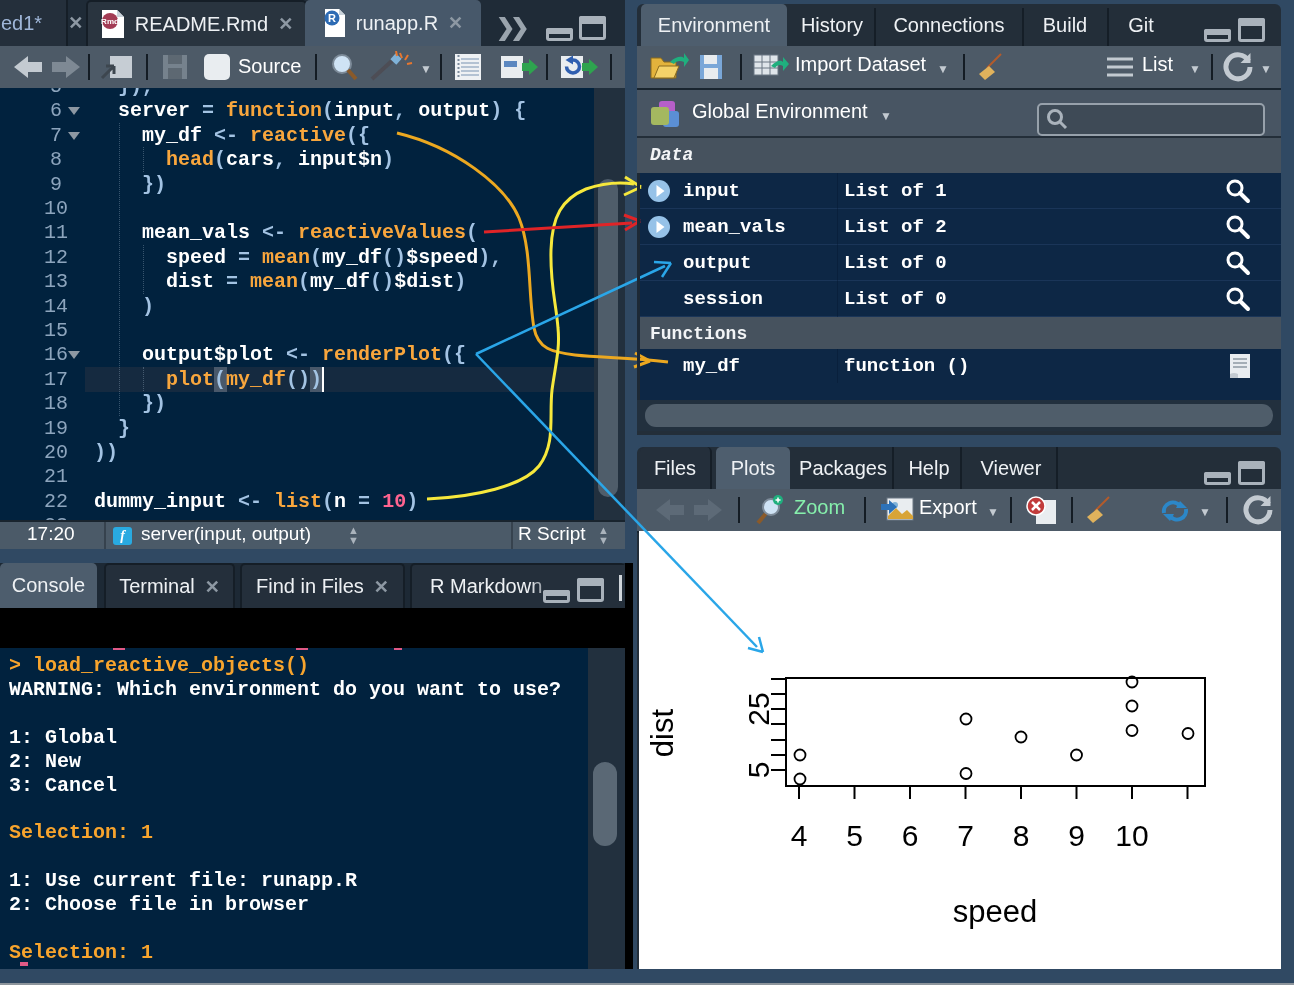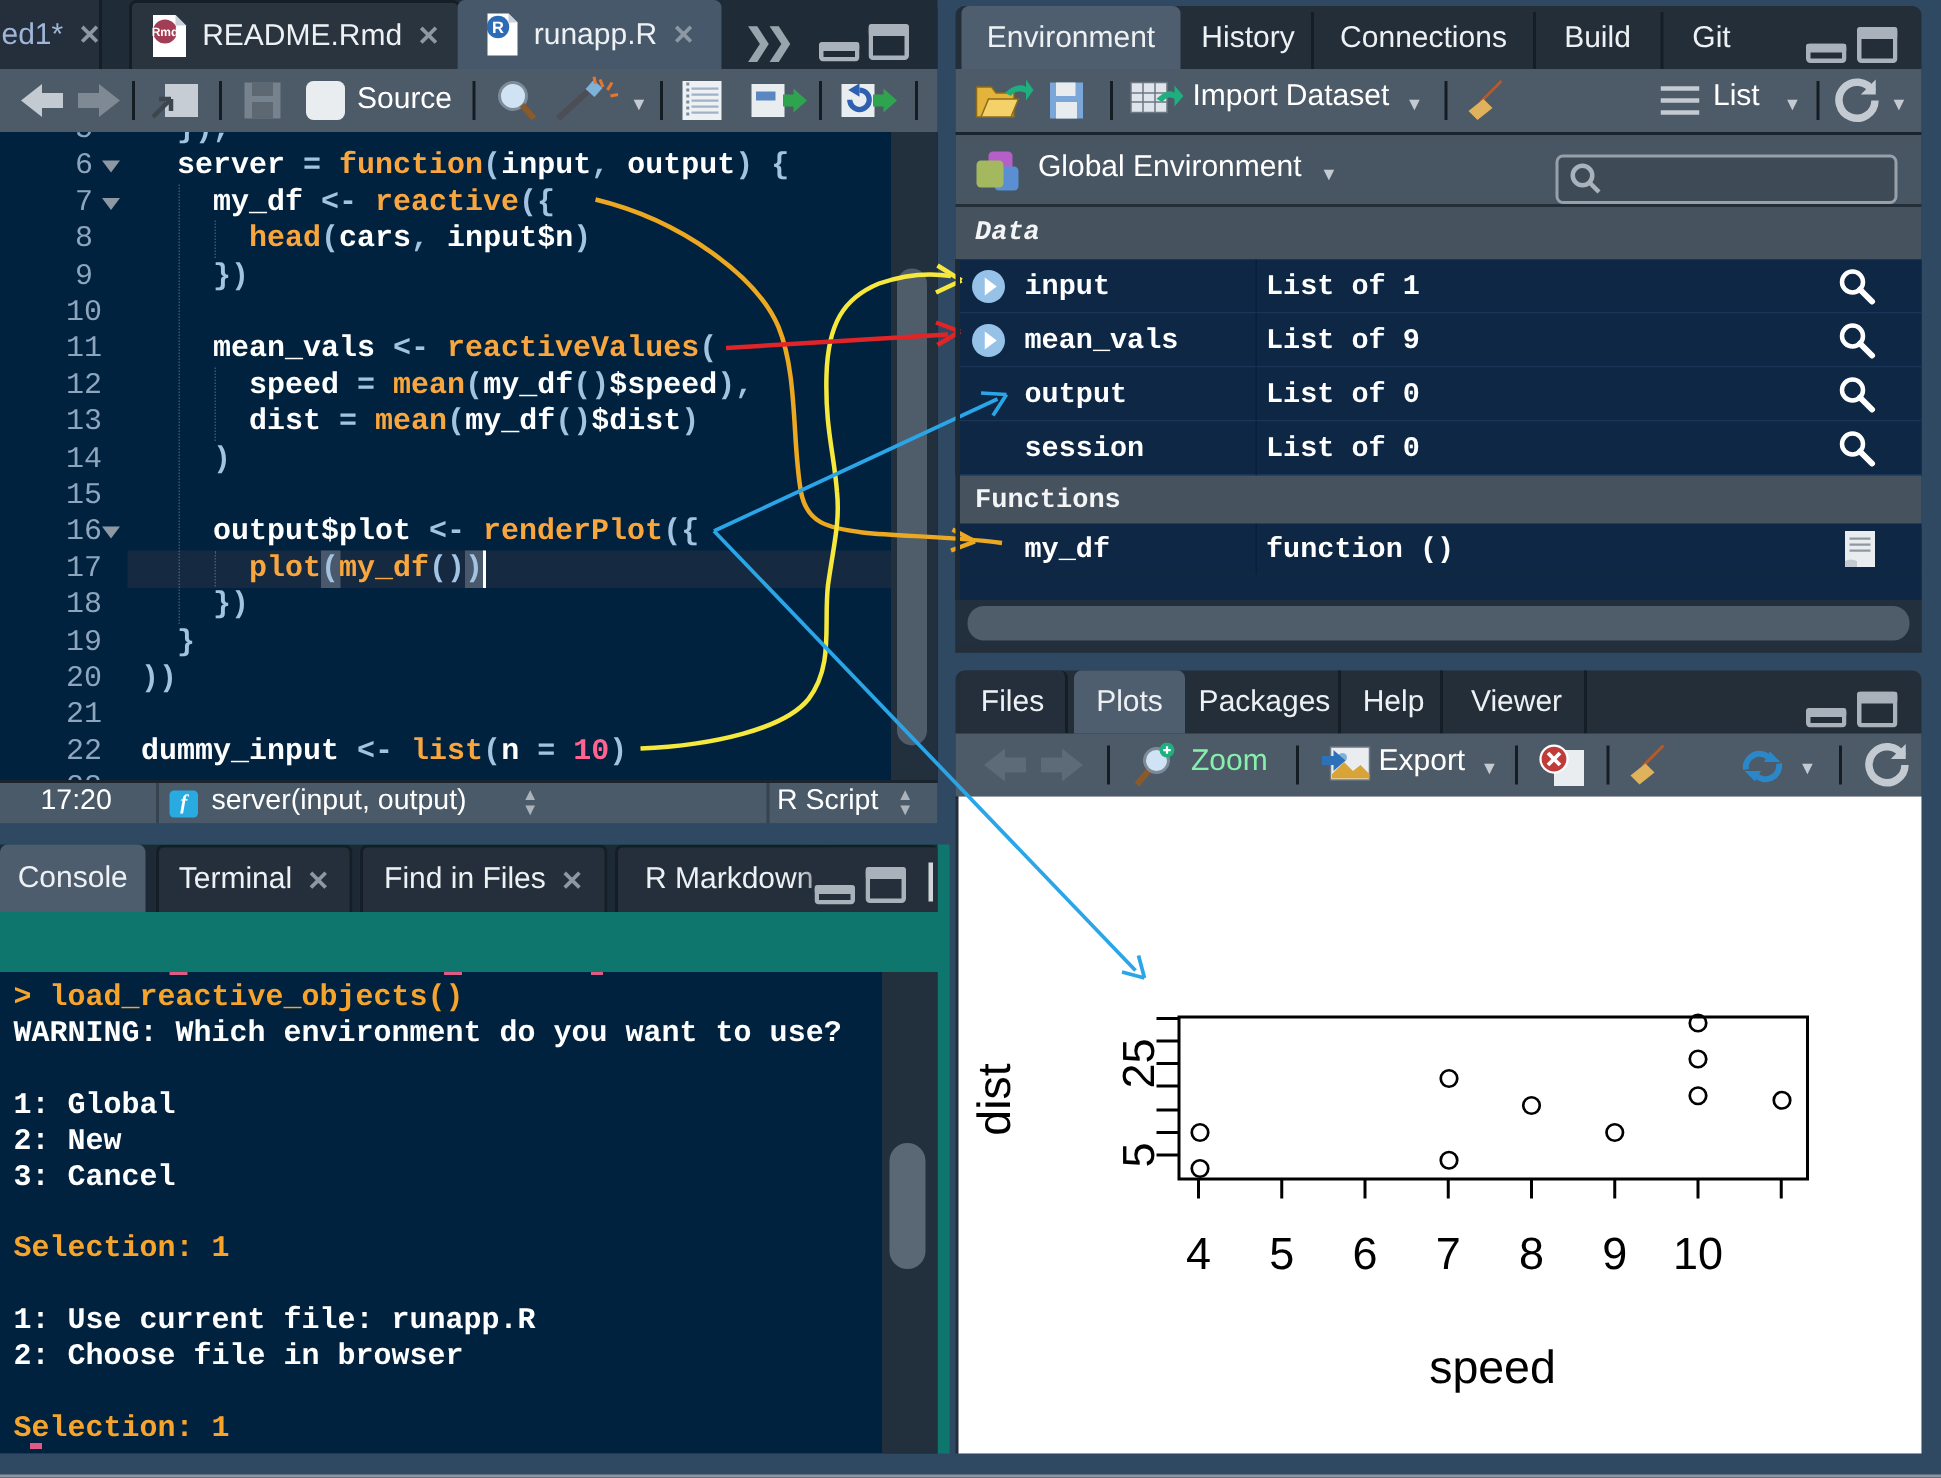--- a/index.html
+++ b/index.html
@@ -26,21 +26,21 @@
           font-family:"Liberation Mono",monospace;font-size:19px;font-weight:700;}
   .envhdr{position:absolute;left:0;width:100%;background:#46525e;color:#f2f4f6;
           font-family:"Liberation Mono",monospace;font-size:18px;font-weight:700;}
 </style>
 </head>
 <body>
 
 <div class="pane" id="editorPane" style="left:0;top:0;width:625px;height:549px;background:#1f2b37;border-radius:0 6px 0 0;">
 
   <div class="abs" style="left:0;top:0;width:625px;height:46px;background:#1f2b37;">
-    <div class="tab" style="left:0;width:68px;background:#242f3b;border-right:2px solid #151e27;justify-content:flex-start;">
+    <div class="tab" style="left:0;width:68px;background:#242f3b;border-right:2px solid #151e27;justify-content:flex-start;gap:16px;">
        <span style="color:#9fb6d8;margin-left:1px;">ed1*</span>
         <span class="x">✕</span>
       </div>
     <div class="tab" style="left:86px;width:221px;background:#29343f;border:2px solid #151e27;border-bottom:none;border-radius:5px 5px 0 0;">
        <svg width="26" height="30" viewBox="0 0 26 30" style="margin-right:9px;">
          <path d="M2 1 h15 l7 7 v21 h-22 z" fill="#ffffff"></path>
          <path d="M17 1 l7 7 h-7 z" fill="#c9d2da"></path>
          <circle cx="10" cy="12" r="8" fill="#a33c55"></circle>
          <text x="10" y="15" font-size="8" font-weight="bold" fill="#fff" text-anchor="middle" font-family="Liberation Sans">Rmd</text>
        </svg>README.Rmd<span class="x">✕</span></div>
@@ -168,21 +168,21 @@
     <div class="abs" style="left:104px;top:0;width:2px;height:27px;background:#36424e;"></div>
     <div class="abs" style="left:113px;top:5px;width:19px;height:18px;background:#29aae1;border-radius:3px;color:#fff;font-size:14px;font-style:italic;font-weight:bold;text-align:center;line-height:18px;font-family:'Liberation Serif',serif;">f</div>
     <div class="abs" style="left:141px;top:1px;">server(input, output)</div>
     <div class="abs" style="left:348px;top:3px;color:#aab3bc;font-size:11px;line-height:10px;">▲<br>▼</div>
     <div class="abs" style="left:511px;top:0;width:2px;height:27px;background:#36424e;"></div>
     <div class="abs" style="left:518px;top:1px;">R Script</div>
     <div class="abs" style="left:598px;top:3px;color:#aab3bc;font-size:11px;line-height:10px;">▲<br>▼</div>
   </div>
 </div>
 
-<div class="pane" style="left:0;top:563px;width:633px;height:406px;background:#0f766e;">
+<div class="pane" style="left:0;top:563px;width:633px;height:406px;background:#000000;">
 
   <div class="abs" style="left:0;top:0;width:625px;height:45px;background:#1d2935;">
     <div class="tab" style="left:0;width:97px;background:#4d5d6d;border-radius:5px 5px 0 0;">Console</div>
     <div class="tab" style="left:104px;width:131px;background:#242f3b;border:2px solid #151e27;border-bottom:none;border-radius:5px 5px 0 0;">Terminal<span class="x">✕</span></div>
     <div class="tab" style="left:240px;width:165px;background:#242f3b;border:2px solid #151e27;border-bottom:none;border-radius:5px 5px 0 0;">Find in Files<span class="x">✕</span></div>
     <div class="tab" style="left:410px;width:215px;background:#242f3b;border:2px solid #151e27;border-bottom:none;border-radius:5px 5px 0 0;justify-content:flex-start;padding-left:18px;">R Markdown</div>
     <div class="abs" style="left:530px;top:2px;width:95px;height:43px;background:linear-gradient(90deg,rgba(36,47,59,0),#242f3b 30%);"></div>
     <svg class="abs" style="left:543px;top:27px;" width="27" height="13" viewBox="0 0 27 13">
         <rect x="1.5" y="1.5" width="24" height="10" rx="1.5" fill="none" stroke="#a9b2bb" stroke-width="3"></rect>
         <rect x="0" y="0" width="27" height="6" rx="2" fill="#a9b2bb"></rect>
@@ -316,21 +316,21 @@
           <circle cx="10" cy="10" r="7" fill="none" stroke="#fff" stroke-width="3"></circle>
           <line x1="15" y1="15" x2="23" y2="23" stroke="#fff" stroke-width="4" stroke-linecap="round"></line>
         </svg>
       </div>
       <div class="envrow" style="top:205px;height:36px;line-height:36px;border-bottom:1px solid #1a3558;">
         <svg style="position:absolute;left:10px;top:6px;" width="24" height="24" viewBox="0 0 24 24">
           <circle cx="12" cy="12" r="11" fill="#96c2e8"></circle>
           <path d="M9.5 6 l8 6 -8 6 z" fill="#fff"></path>
         </svg>
         <span style="position:absolute;left:46px;">mean_vals</span>
-        <span style="position:absolute;left:207px;">List of 9</span>
+        <span style="position:absolute;left:207px;">List of 2</span>
         <svg style="position:absolute;left:588px;top:5px;" width="26" height="26" viewBox="0 0 26 26">
           <circle cx="10" cy="10" r="7" fill="none" stroke="#fff" stroke-width="3"></circle>
           <line x1="15" y1="15" x2="23" y2="23" stroke="#fff" stroke-width="4" stroke-linecap="round"></line>
         </svg>
       </div>
       <div class="envrow" style="top:241px;height:36px;line-height:36px;border-bottom:1px solid #1a3558;">
         <span style="position:absolute;left:46px;">output</span>
         <span style="position:absolute;left:207px;">List of 0</span>
         <svg style="position:absolute;left:588px;top:5px;" width="26" height="26" viewBox="0 0 26 26">
           <circle cx="10" cy="10" r="7" fill="none" stroke="#fff" stroke-width="3"></circle>

